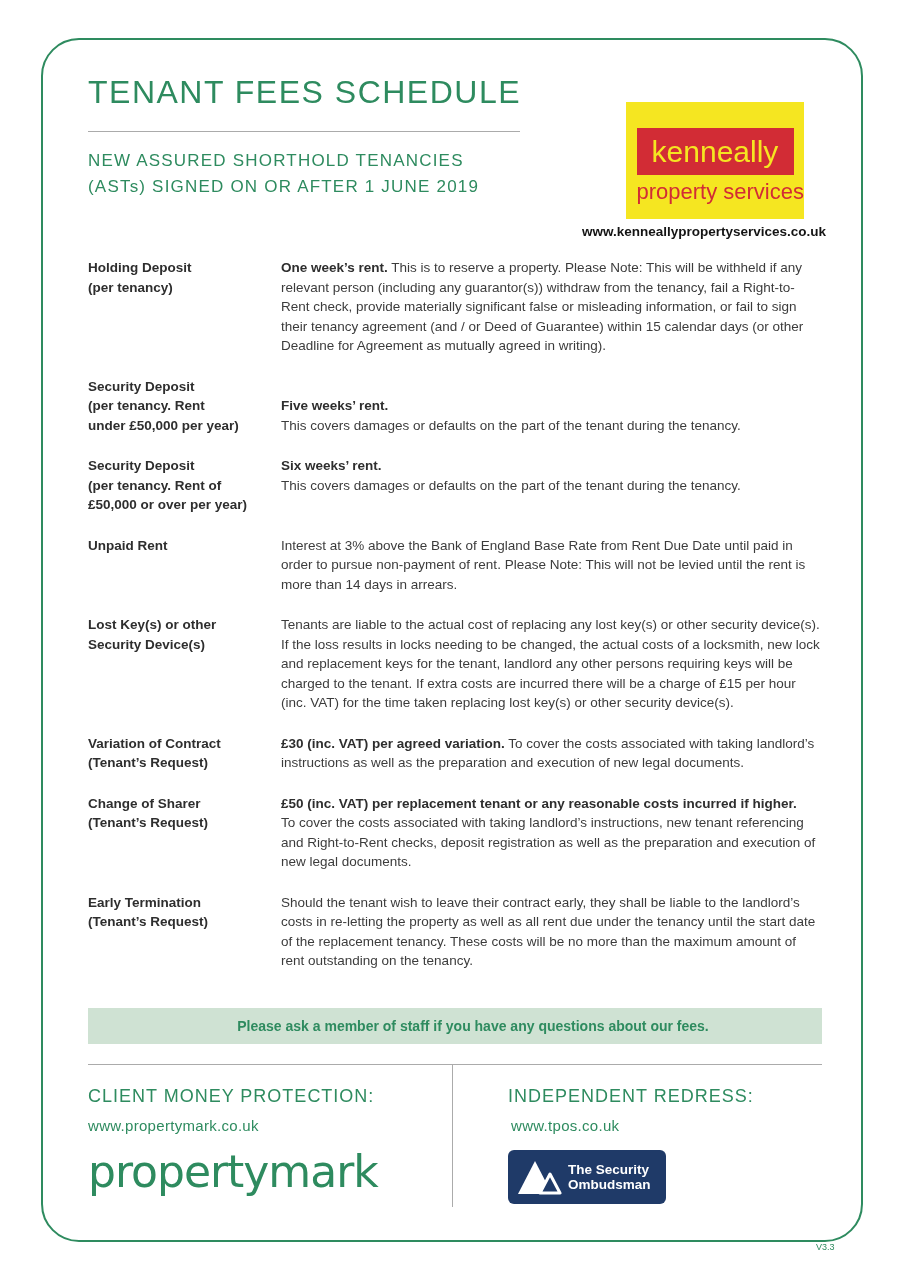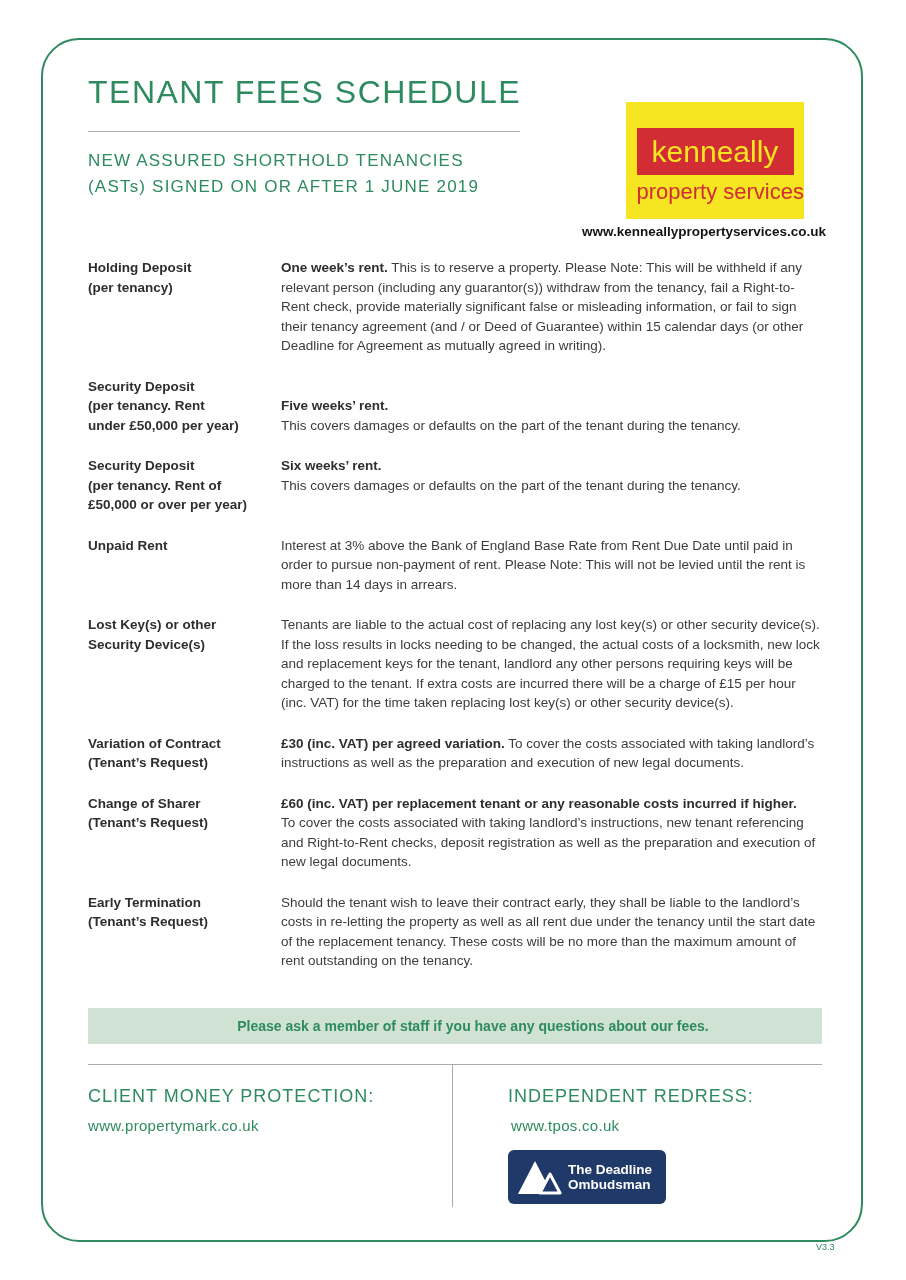--- a/index.html
+++ b/index.html
@@ -132,52 +132,53 @@
 
     <div class="fee-row">
       <div class="fee-label">Variation of Contract
 (Tenant’s Request)</div>
       <div class="fee-desc"><span class="fee-lead">£30 (inc. VAT) per agreed variation.</span><span class="fee-text"> To cover the costs associated with taking landlord’s instructions as well as the preparation and execution of new legal documents.</span></div>
     </div>
 
     <div class="fee-row">
       <div class="fee-label">Change of Sharer
 (Tenant’s Request)</div>
-      <div class="fee-desc"><span class="fee-lead block">£60 (inc. VAT) per replacement tenant or any reasonable costs incurred if higher.</span><span class="fee-text">To cover the costs associated with taking landlord’s instructions, new tenant referencing and Right-to-Rent checks, deposit registration as well as the preparation and execution of new legal documents.</span></div>
+      <div class="fee-desc"><span class="fee-lead block">£50 (inc. VAT) per replacement tenant or any reasonable costs incurred if higher.</span><span class="fee-text">To cover the costs associated with taking landlord’s instructions, new tenant referencing and Right-to-Rent checks, deposit registration as well as the preparation and execution of new legal documents.</span></div>
     </div>
 
     <div class="fee-row">
       <div class="fee-label">Early Termination
 (Tenant’s Request)</div>
       <div class="fee-desc"><span class="fee-text">Should the tenant wish to leave their contract early, they shall be liable to the landlord’s costs in re-letting the property as well as all rent due under the tenancy until the start date of the replacement tenancy. These costs will be no more than the maximum amount of rent outstanding on the tenancy.</span></div>
     </div>
   </main>
 
     <div class="banner">
       <span>Please ask a member of staff if you have any questions about our fees.</span>
     </div>
 
     <div class="footer-rule"></div>
     <div class="footer-divider"></div>
 
     <div class="footer-left">
       <div class="footer-heading">CLIENT MONEY PROTECTION:</div>
       <div class="footer-url">www.propertymark.co.uk</div>
+      <div class="propertymark">propertymark</div>
     </div>
 
     <div class="footer-right">
       <div class="footer-heading">INDEPENDENT REDRESS:</div>
       <div class="footer-url">www.tpos.co.uk</div>
       <div class="tpo-logo">
         <svg width="46" height="40" viewBox="0 0 46 40">
           <polygon points="2,37 19,4 36,37" fill="#ffffff"></polygon>
           <polygon points="24,36 34,17 44,36" fill="#1f3a68" stroke="#ffffff" stroke-width="3" stroke-linejoin="round"></polygon>
         </svg>
         <div class="tpo-text">
-          <div>The Deadline</div>
+          <div>The Security</div>
           <div>Ombudsman</div>
         </div>
       </div>
     </div>
 
   </div>
 
   <div class="version">V3.3</div>
 
 </div>

